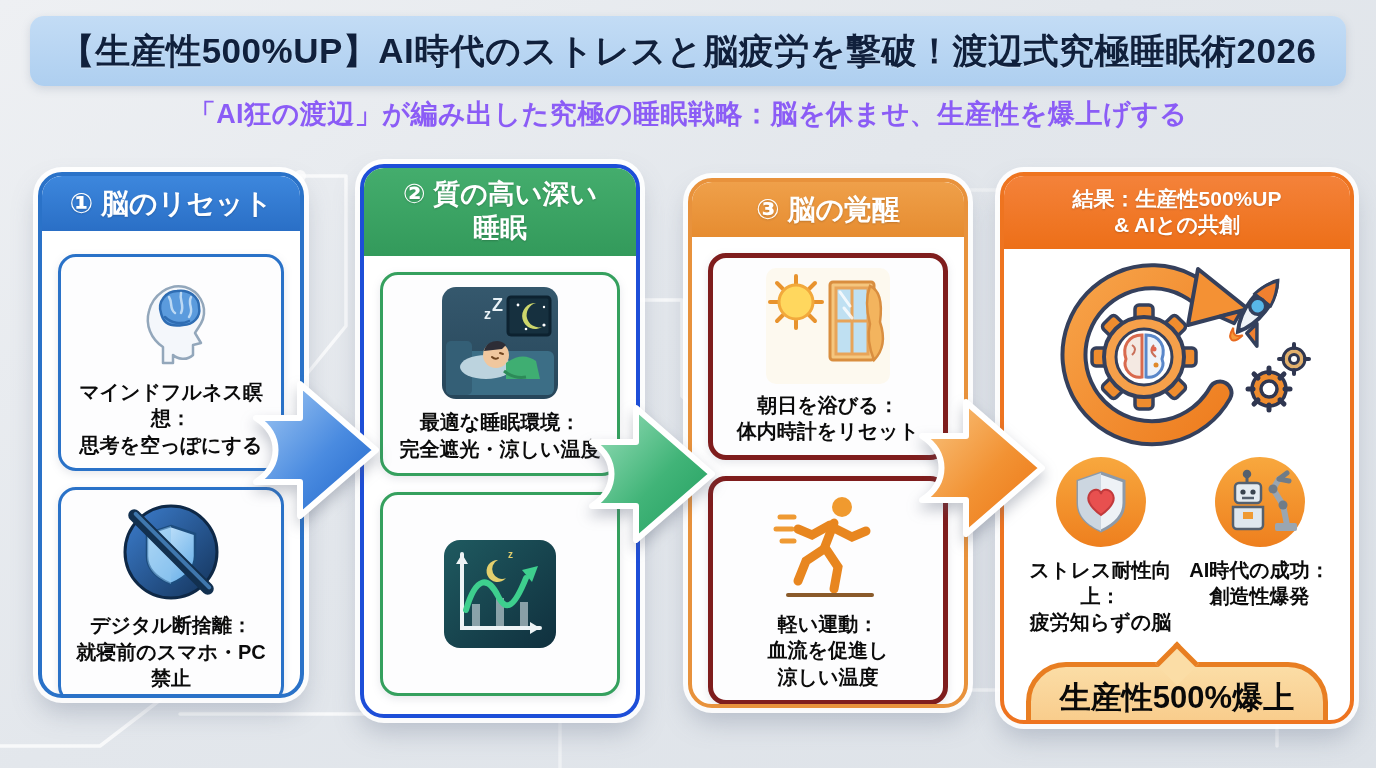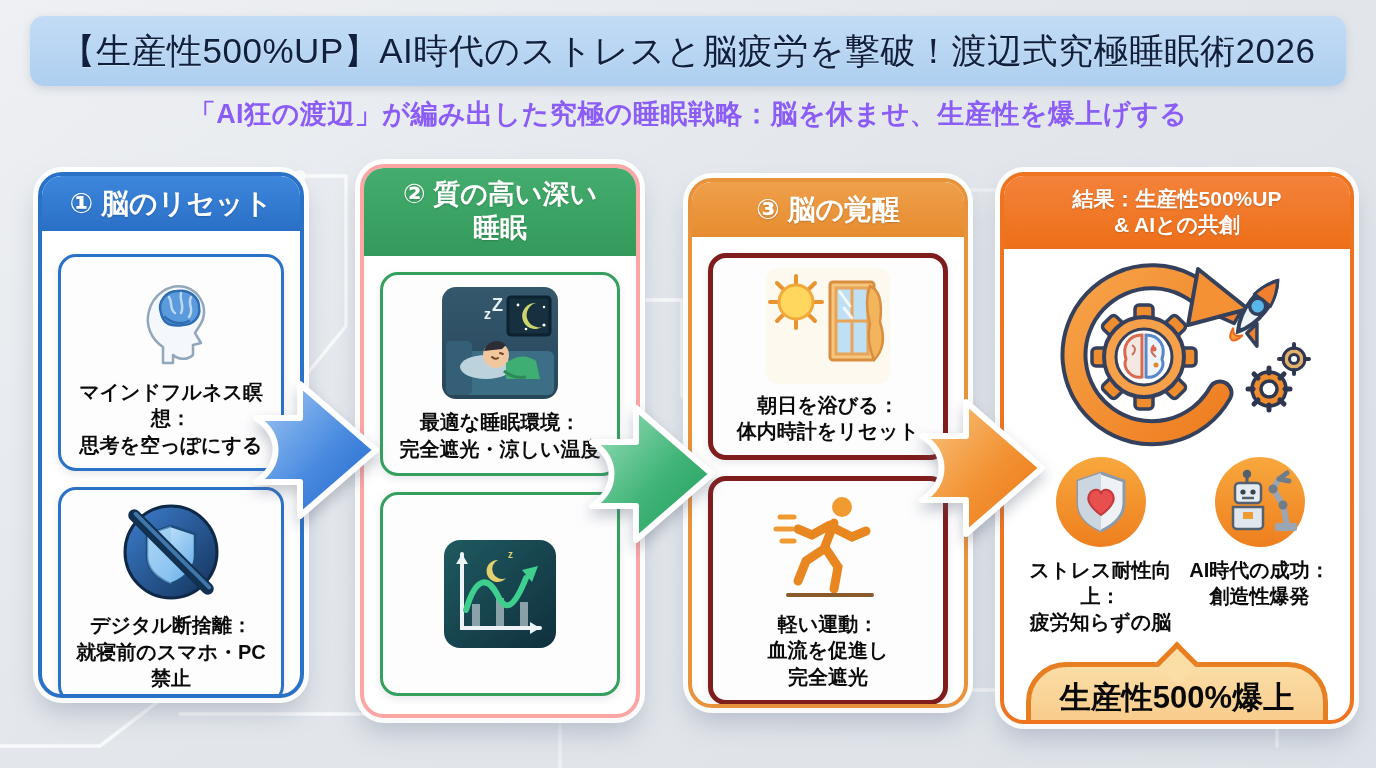--- a/index.html
+++ b/index.html
@@ -12,21 +12,21 @@
   
   svg.circuit{position:absolute;left:0;top:0;pointer-events:none;}
   
   .banner{
     position:absolute;left:30px;top:16px;width:1316px;height:70px;
     background:linear-gradient(180deg,#c3dcf5,#aecff0);
     border-radius:14px;display:flex;align-items:center;justify-content:center;
     box-shadow:0 3px 8px rgba(120,135,160,.25);
   }
   .banner h1{
-    margin:0;font-size:35px;font-weight:400;color:#10203c;letter-spacing:.5px;
+    margin:0;font-size:35px;font-weight:700;color:#10203c;letter-spacing:.5px;
     text-shadow:0 1px 0 rgba(255,255,255,.35);white-space:nowrap;
   }
   .subtitle{
     position:absolute;left:0;top:96px;width:100%;text-align:center;
     font-size:27px;font-weight:800;color:#8b5cf6;letter-spacing:.5px;
   }
   
   .col{
     position:absolute;background:#fff;border-radius:24px;
     display:flex;flex-direction:column;
@@ -44,21 +44,21 @@
     display:flex;flex-direction:column;align-items:center;justify-content:center;
     gap:8px;padding:10px 8px;box-shadow:0 3px 8px rgba(120,130,150,.18);
   }
   .card-text{
     font-size:20px;font-weight:800;color:#0b0b0b;text-align:center;
     line-height:1.32;white-space:pre-line;
   }
   .c1{border:4px solid #2a72c8;}
   .c1 .col-header{background:linear-gradient(180deg,#3d87dd,#2a6fc6);font-size:28px;}
   .c1 .card{border:3px solid #2a72c8;}
-  .c2{border:4px solid #fca5a5;}
+  .c2{border:4px solid #1d4ed8;}
   .c2 .col-header{background:linear-gradient(180deg,#44ad6d,#339a5b;);background:linear-gradient(180deg,#44ad6d,#339a5b);font-size:27px;}
   .c2 .card{border:3px solid #35a05e;}
   .c3{border:4px solid #e8923c;justify-content:space-between;}
   .c3 .col-header{background:linear-gradient(180deg,#efa04a,#e68c30);font-size:28px;}
   .c3 .card{border:5px solid #7f1d1d;}
   .c4{border:4px solid #ee7420;}
   .c4 .col-header{background:linear-gradient(180deg,#f4823a,#ed6f18);font-size:21px;}
   .c4 .col-body{gap:8px;padding:10px 14px 16px;}
   .outcomes{display:flex;justify-content:space-around;align-items:flex-start;gap:6px;margin-left:6px;}
   .outcome{display:flex;flex-direction:column;align-items:center;gap:8px;flex:1;}
@@ -254,21 +254,21 @@
             <g stroke="#ef9a33" stroke-width="5" stroke-linecap="round">
               <line x1="12" y1="26" x2="26" y2="26"></line>
               <line x1="8" y1="38" x2="24" y2="38"></line>
               <line x1="14" y1="50" x2="26" y2="50"></line>
             </g>
             <line x1="20" y1="104" x2="104" y2="104" stroke="#8a5a2a" stroke-width="4" stroke-linecap="round"></line>
           </svg>
         </span>
         <div class="card-text">軽い運動：
 血流を促進し
-完全遮光</div>
+涼しい温度</div>
       </div>
     </div>
   </div>
 
   <div class="col c4" style="left:1000px;top:172px;width:346px;height:544px;">
     <div class="col-header">結果：生産性500%UP
 &amp; AIとの共創</div>
     <div class="col-body">
       <span class="icon-wrap">
         <svg width="310" height="188" viewBox="0 0 310 188">

